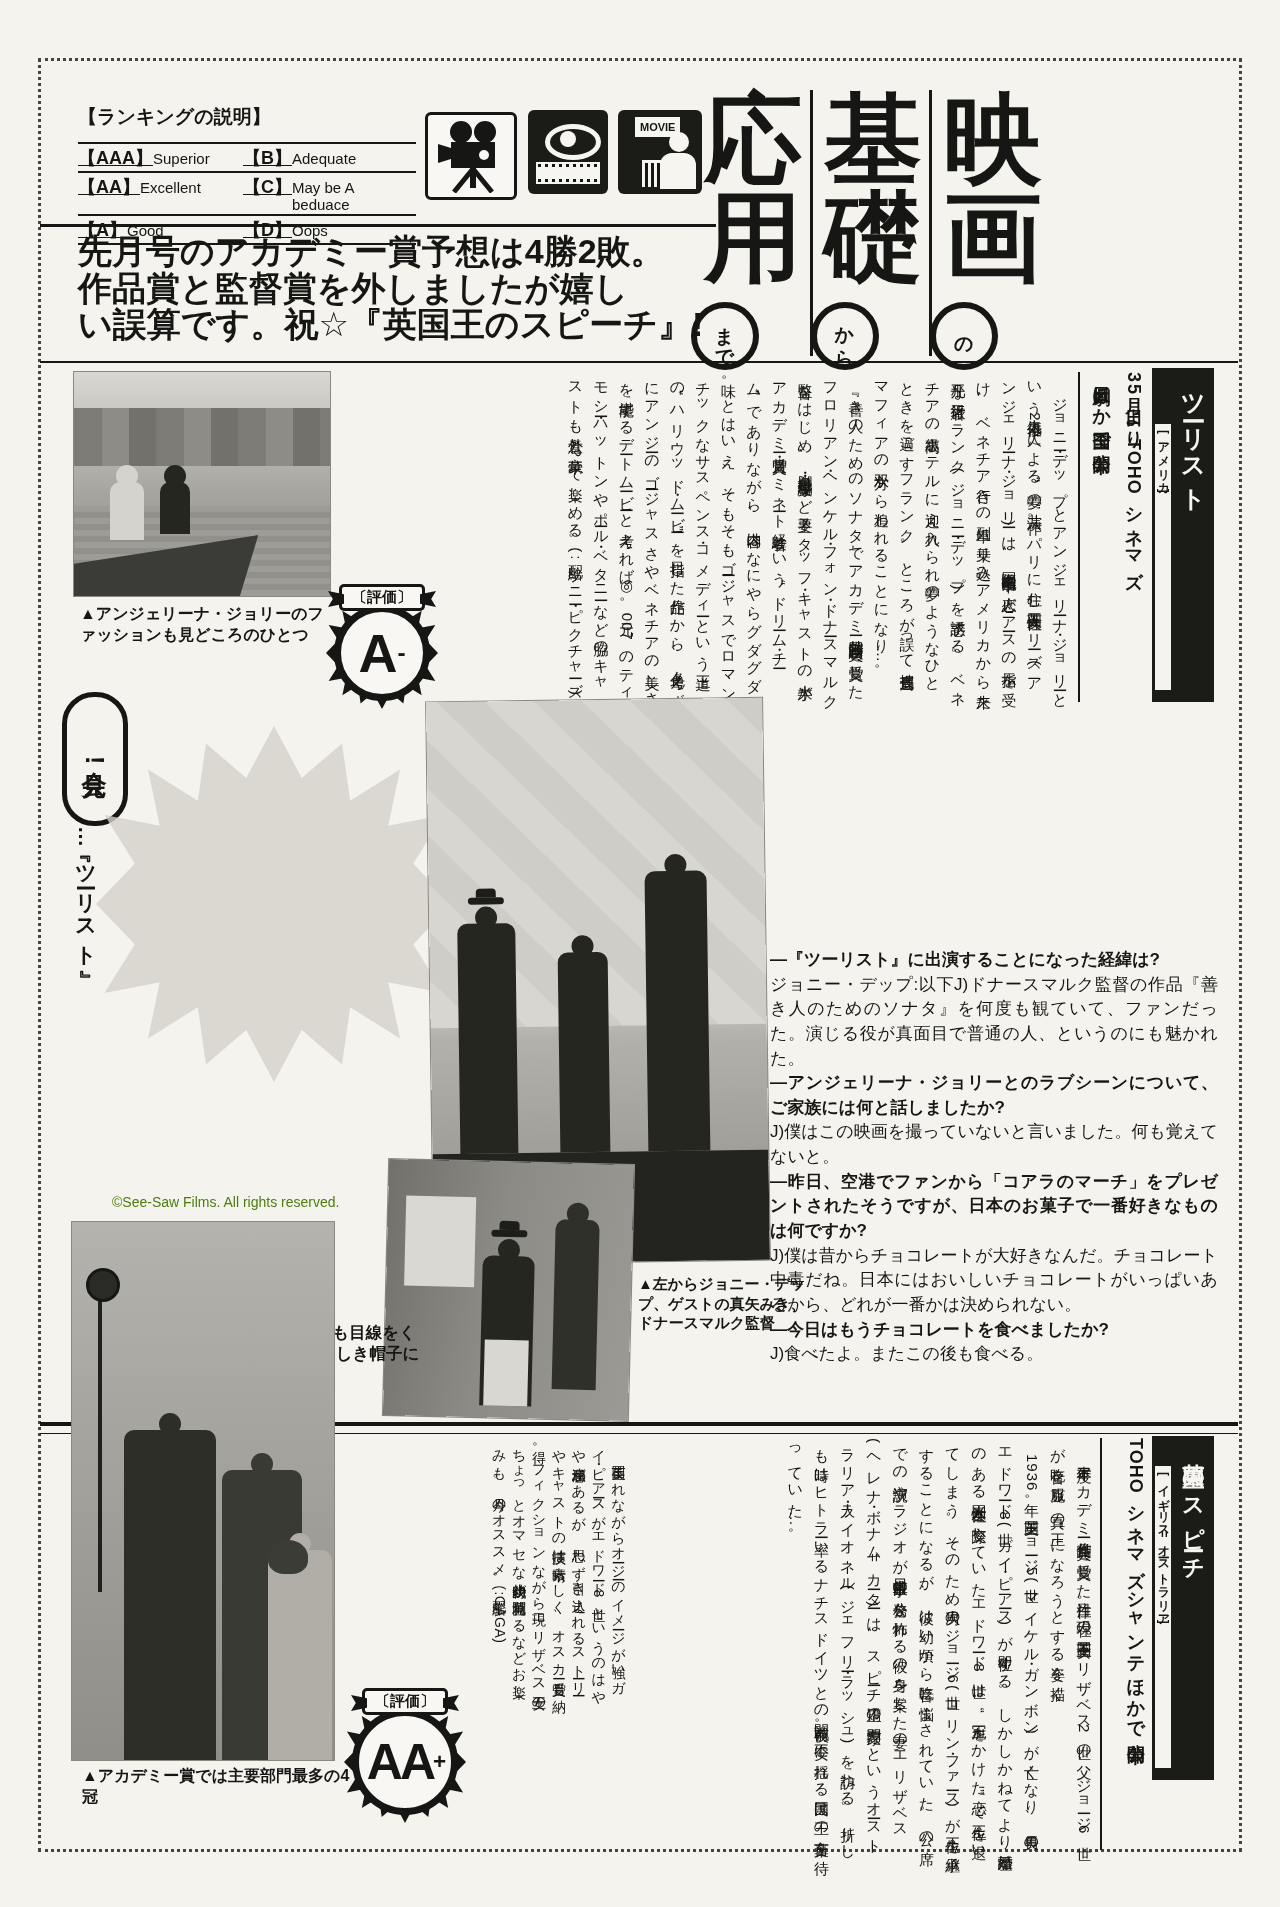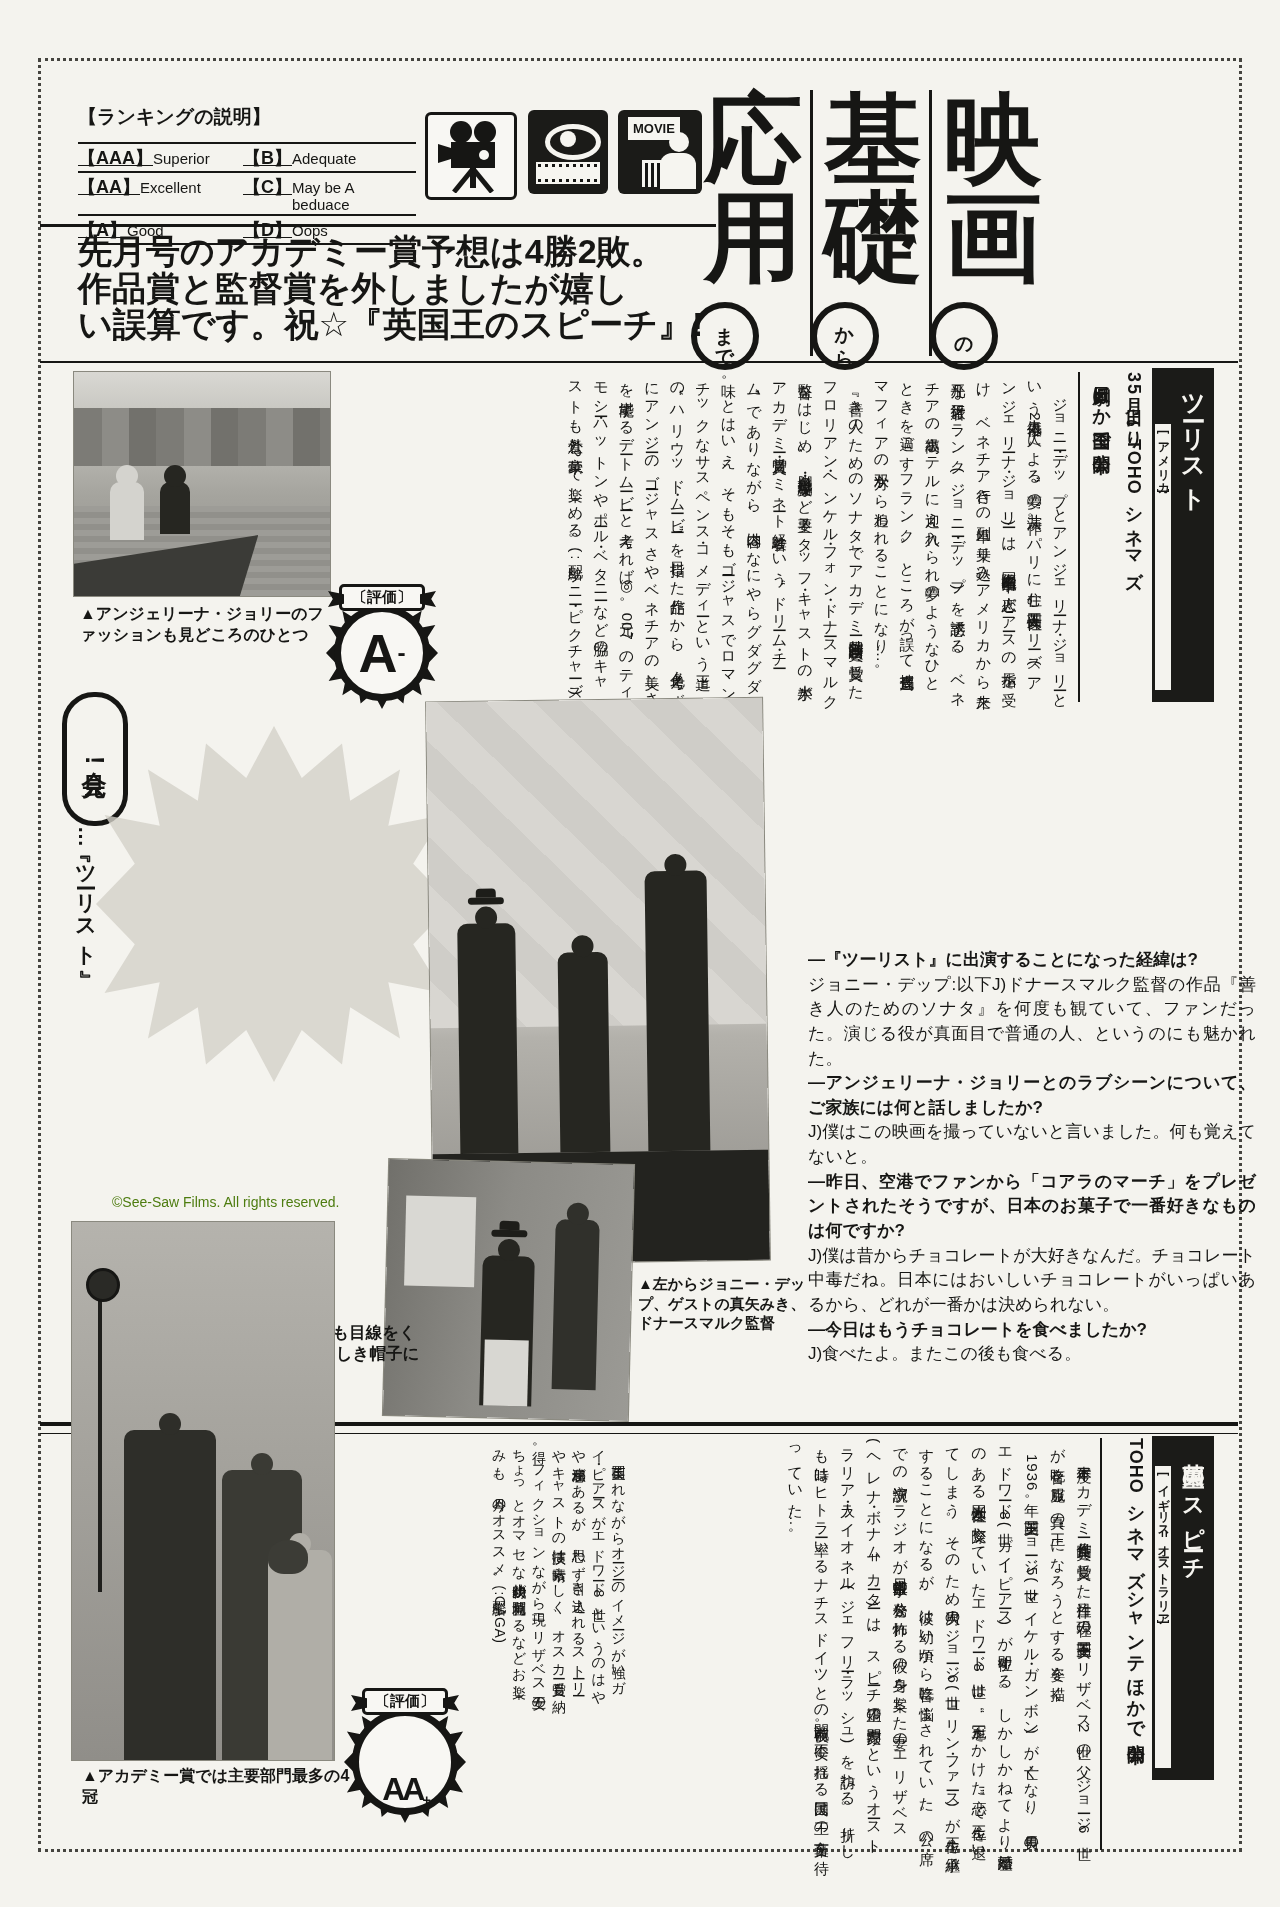--- a/index.html
+++ b/index.html
@@ -103,21 +103,21 @@
   </div>
   <div class="abs tile tile-black" style="left:528px;top:110px;width:80px;height:84px;">
     <div class="abs" style="left:17px;top:14px;width:46px;height:26px;border:5px solid #f6f5f0;border-radius:50%;"></div>
     <div class="abs" style="left:32px;top:21px;width:16px;height:16px;border-radius:50%;background:#f6f5f0;"></div>
     <div class="abs" style="left:8px;top:52px;width:64px;height:22px;background:#f6f5f0;">
       <div style="position:absolute;top:2px;left:2px;right:2px;height:3px;background:repeating-linear-gradient(90deg,#161614 0 3px,transparent 3px 7px);"></div>
       <div style="position:absolute;bottom:2px;left:2px;right:2px;height:3px;background:repeating-linear-gradient(90deg,#161614 0 3px,transparent 3px 7px);"></div>
     </div>
   </div>
   <div class="abs tile tile-black" style="left:618px;top:110px;width:84px;height:84px;">
-    <div class="abs" style="left:10px;top:7px;background:#f6f5f0;padding:4px 5px;font-size:13px;font-weight:800;color:#161614;">MOVIE</div>
+    <div class="abs" style="left:17px;top:7px;background:#f6f5f0;padding:4px 5px;font-size:11px;font-weight:800;color:#161614;">MOVIE</div>
     <div class="abs" style="right:13px;top:22px;width:20px;height:20px;border-radius:50%;background:#f6f5f0;"></div>
     <div class="abs" style="right:6px;bottom:5px;width:36px;height:36px;border-radius:12px 12px 0 0;background:#f6f5f0;"></div>
     <div class="abs" style="left:24px;bottom:7px;width:19px;height:24px;background:repeating-linear-gradient(90deg,#f6f5f0 0 3px,#161614 3px 6px);border-top:3px solid #f6f5f0;"></div>
   </div>
 
   <div class="abs masthead">
     <div class="m-col">
       <div class="m-k">応</div>
       <div class="m-k">用</div>
       <div class="m-circle">
@@ -200,21 +200,21 @@
   <div class="abs photo" style="left:386px;top:1162px;width:245px;height:256px;transform:rotate(1.4deg);background:linear-gradient(100deg,#71706b 0%,#8c8b86 45%,#9b9a95 100%);">
     <div class="abs" style="left:18px;top:36px;width:70px;height:90px;background:#d9d8d3;"></div>
     <div class="sil" style="left:96px;bottom:12px;width:52px;height:150px;">
         <span class="hat"></span>
       </div>
     <div class="abs" style="left:100px;bottom:12px;width:44px;height:66px;background:#d8d7d2;"></div>
     <div class="sil" style="left:168px;bottom:30px;width:44px;height:170px;background:#30302b;"></div>
   </div>
   <div class="abs caption" style="left:168px;top:1322px;width:264px;font-size:16.5px;">▶フォトセッション後も目線をくれるジョニデ。愛用らしき帽子には穴が…</div>
 
-  <div class="abs qa" style="left:808px;top:948px;width:448px;">
+  <div class="abs qa" style="left:770px;top:948px;width:448px;">
     <p class="q">―『ツーリスト』に出演することになった経緯は?</p>
     <p class="a">ジョニー・デップ:以下J)ドナースマルク監督の作品『善き人のためのソナタ』を何度も観ていて、ファンだった。演じる役が真面目で普通の人、というのにも魅かれた。</p>
     <p class="q">―アンジェリーナ・ジョリーとのラブシーンについて、ご家族には何と話しましたか?</p>
     <p class="a">J)僕はこの映画を撮っていないと言いました。何も覚えてないと。</p>
     <p class="q">―昨日、空港でファンから「コアラのマーチ」をプレゼントされたそうですが、日本のお菓子で一番好きなものは何ですか?</p>
     <p class="a">J)僕は昔からチョコレートが大好きなんだ。チョコレート中毒だね。日本にはおいしいチョコレートがいっぱいあるから、どれが一番かは決められない。</p>
     <p class="q">―今日はもうチョコレートを食べましたか?</p>
     <p class="a">J)食べたよ。またこの後も食べる。</p>
   </div>
 
@@ -231,21 +231,21 @@
     <div class="abs" style="left:196px;bottom:186px;width:40px;height:34px;border-radius:50% 50% 40% 40%;background:#3c3c36;"></div>
   </div>
   <div class="abs caption" style="left:82px;top:1766px;width:276px;font-size:16px;">▲アカデミー賞では主要部門最多の4冠</div>
 
   <div class="abs vtext" style="left:402px;top:1440px;width:226px;height:264px;font-size:14px;line-height:1.42;letter-spacing:0.5px;">　英国生まれながらオージーのイメージが強いガイ・ピアースがエドワード8世というのはやや違和感があるが、思わず引き込まれるストーリーやキャストの演技は素晴らしく、オスカー受賞も納得。フィクションながら現エリザベス女王のちょっとオマセな幼少時代が垣間見れるなどお楽しみも。今月のオススメ。(配給:GAGA)</div>
 
   <div class="abs badge" style="left:340px;top:1688px;width:130px;">
     <div class="ribbon">〔評価〕</div>
     <div class="burst-wrap" style="width:106px;height:106px;margin-left:12px;">
       <div class="burst"></div>
-      <div class="badge-circle" style="width:92px;height:92px;font-size:32px;letter-spacing:-3px;align-items:flex-end;">
+      <div class="badge-circle" style="width:92px;height:92px;font-size:50px;letter-spacing:-3px;">
         <span>AA</span>
           <sup>+</sup>
       </div>
     </div>
   </div>
 
   <div class="abs vtext" style="left:645px;top:1438px;width:452px;height:415px;font-size:15px;line-height:1.75;letter-spacing:1px;">　本年度アカデミー賞作品賞を受賞した注目作。現在の英国女王エリザベス2世の父、ジョージ6世が吃音を克服し“真の王”になろうとする姿を描く。
 　1936年。英国王ジョージ5世(マイケル・ガンボン)が亡くなり、長男のエドワード8世(ガイ・ピアース)が即位する。しかしかねてより離婚歴のある米国人女性と交際していたエドワード8世は、“王冠をかけた恋”で王位を退いてしまう。そのため次男のジョージ6世(コリン・ファース)が王位を継承することになるが、彼は幼い頃から吃音に悩まされていた。公の席での演説やラジオが日常茶飯事の公務を怖れる彼の身を案じた妻のエリザベス(ヘレナ・ボナム=カーター)は、スピーチ矯正の専門家だというオーストラリア人・ライオネル(ジェフリー・ラッシュ)を訪ねる。折りしも時はヒトラー率いるナチスドイツとの開戦前夜。不安に揺れる国民は王の言葉を待っていた…。</div>
   <div class="abs rule" style="left:1100px;top:1438px;width:2px;height:412px;"></div>
   <div class="abs vtext" style="left:1108px;top:1438px;width:44px;height:412px;font-size:18px;font-weight:800;line-height:1.8;letter-spacing:1px;">TOHOシネマズシャンテほかで公開中</div>

